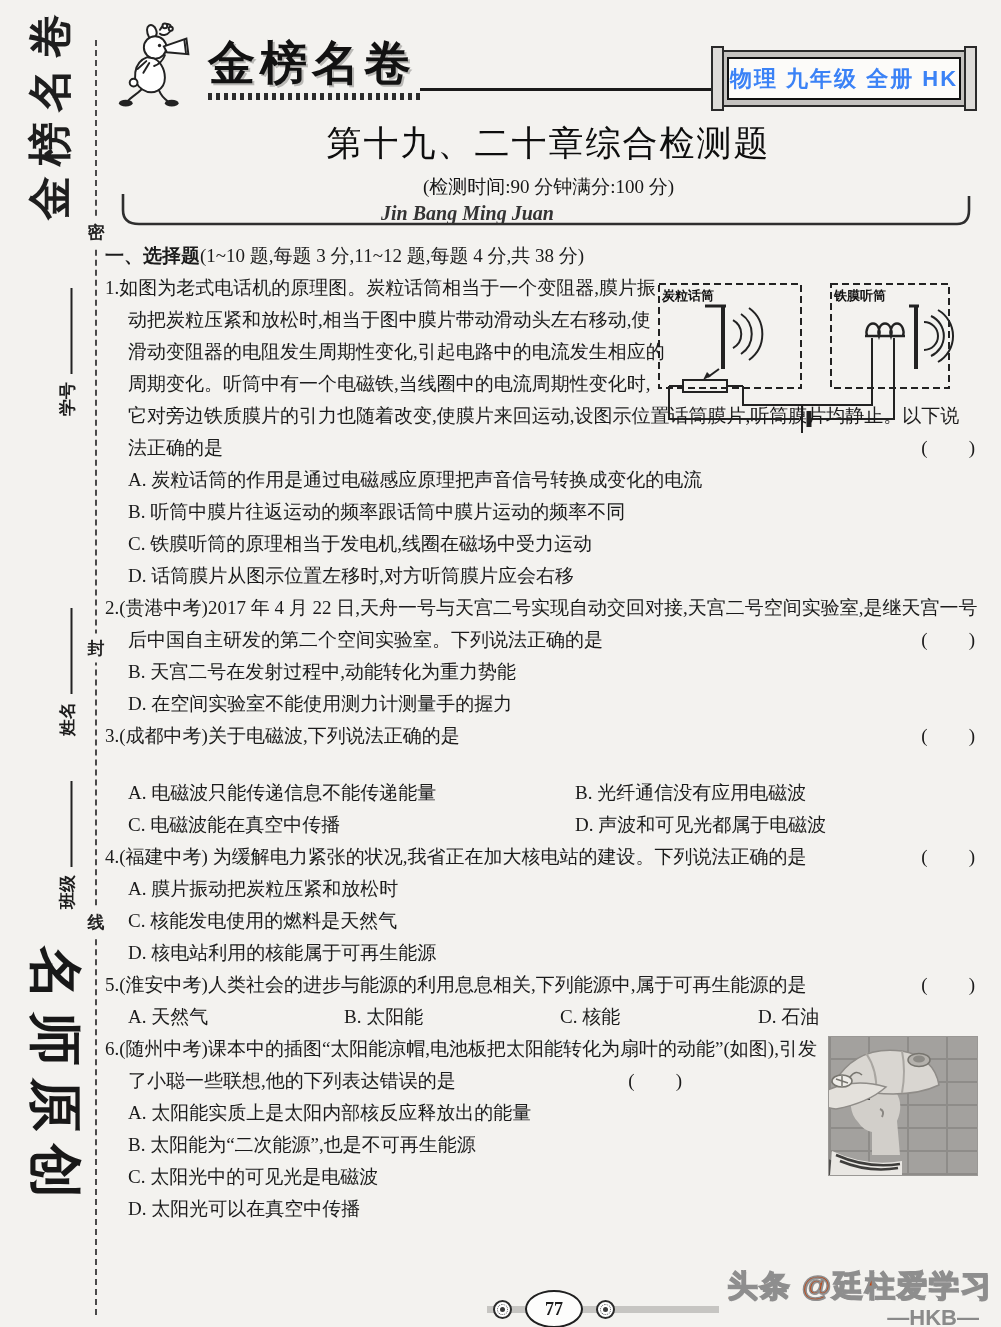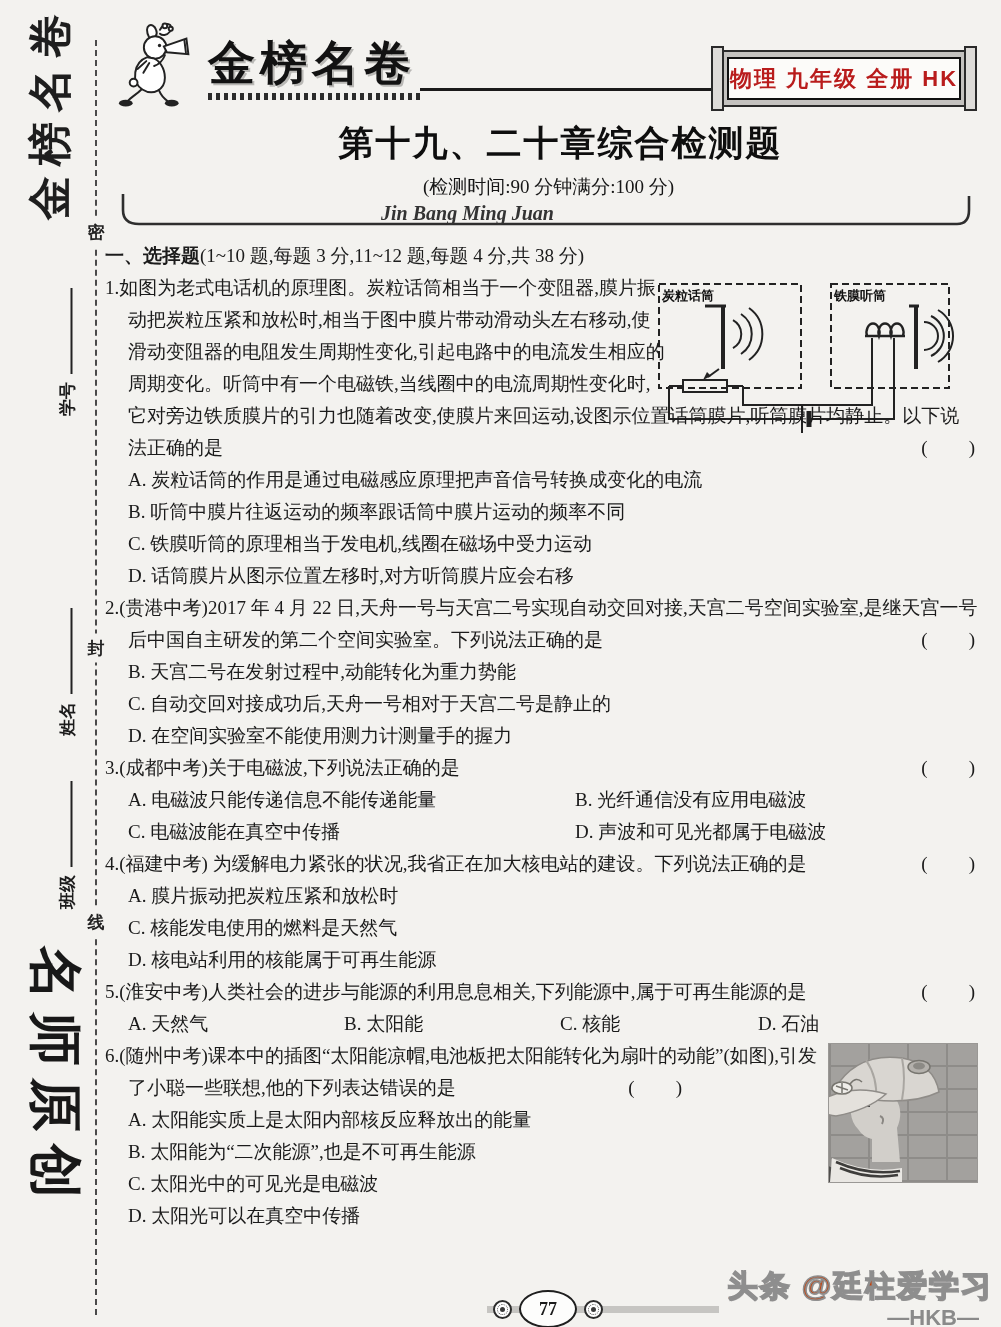--- a/index.html
+++ b/index.html
@@ -34,51 +34,51 @@
     background:repeating-linear-gradient(90deg,#2c2c2c 0 4px,transparent 4px 8px);}
   .head-rule{position:absolute;left:420px;top:88px;width:294px;height:3px;background:#1a1a1a;}
   .badge{position:absolute;left:712px;top:50px;width:264px;height:57px;
     background:#c4c2bf;border:2px solid #2a2a2a;box-sizing:border-box;}
   .badge .cap{position:absolute;top:-6px;bottom:-6px;width:9px;background:#dddbd8;
     border:2px solid #2a2a2a;}
   .cap-l{left:-3px;} .cap-r{right:-3px;}
   .badge .inner{position:absolute;inset:5px 13px;background:#fcfbf9;
     border:2px solid #101010;display:flex;align-items:center;justify-content:center;
     font-family:"Liberation Sans","DejaVu Sans",sans-serif;
-    font-size:22px;font-weight:900;letter-spacing:2px;color:#b91c1c;}
-  .title{position:absolute;left:124px;top:120px;width:873px;text-align:center;
-    font-size:35px;font-weight:700;letter-spacing:2px;color:#0e0e0e;}
+    font-size:22px;font-weight:900;letter-spacing:2px;color:#3b82f6;}
+  .title{position:absolute;left:112px;top:120px;width:873px;text-align:center;
+    font-size:35px;font-weight:400;letter-spacing:2px;color:#0e0e0e;}
   .subtitle{position:absolute;left:112px;top:174px;width:873px;display:flex;
     justify-content:center;font-size:19px;color:#161616;}
   .brk-line{position:absolute;left:110px;top:194px;}
   .slogan{position:absolute;left:0;right:66px;top:202px;text-align:center;
     font-size:20px;font-weight:700;font-style:italic;color:#333;}
   
   .content{position:absolute;left:105px;top:240px;width:873px;
     font-size:19px;line-height:32px;}
   .section-line{font-size:19px;}
   .section-line .hd{font-family:"Liberation Sans","DejaVu Sans",sans-serif;
     font-weight:900;}
   .q{position:relative;padding-left:23px;}
   .stem{position:relative;text-indent:-23px;}
   .ans{position:absolute;right:2px;bottom:0;text-indent:0;letter-spacing:1px;}
   .ans.inset{right:295px;}
   .opt{line-height:32px;}
-  .opts-2col{display:grid;grid-template-columns:447px auto;}
+  .opts-2col{display:grid;grid-template-columns:447px auto;margin-top:25px;}
   .opts-4col{display:grid;grid-template-columns:216px 216px 198px auto;}
   .fig-float{float:right;width:302px;height:126px;margin-left:8px;}
   .photo-float{float:right;width:150px;height:140px;margin-left:10px;margin-top:3px;
     border:1px solid #9a9895;box-sizing:border-box;position:relative;overflow:hidden;
     background-color:#a3a19e;
     background-image:
       repeating-linear-gradient(0deg,#8e8c89 0 2px,transparent 2px 23px),
       repeating-linear-gradient(90deg,#8e8c89 0 2px,transparent 2px 39px);}
   
   .foot-bar{position:absolute;left:487px;top:1306px;width:232px;height:7px;background:#c6c5c2;}
-  .ornament{position:absolute;left:493px;top:1290px;display:flex;align-items:center;gap:7px;}
+  .ornament{position:absolute;left:493px;top:1290px;display:flex;align-items:center;gap:13px;}
   .rosette{width:19px;height:19px;border-radius:50%;border:2px solid #2b2b2b;
     background:#fff;position:relative;box-sizing:border-box;}
   .rosette::before{content:"";position:absolute;inset:2px;border-radius:50%;
     border:1px dotted #555;}
   .rosette::after{content:"";position:absolute;inset:5px;border-radius:50%;background:#3a3a3a;}
   .pagenum-oval{width:54px;height:34px;border:2.5px solid #1f1f1f;border-radius:50%;
     background:#fdfdfc;display:flex;align-items:center;justify-content:center;
     font-size:18px;font-weight:700;}
   .watermark{position:absolute;right:8px;top:1266px;text-align:right;
     font-family:"Liberation Sans","DejaVu Sans",sans-serif;}
@@ -204,21 +204,20 @@
       <div class="opt">C. 铁膜听筒的原理相当于发电机,线圈在磁场中受力运动</div>
       <div class="opt">D. 话筒膜片从图示位置左移时,对方听筒膜片应会右移</div>
     </div>
 
     <div class="q">
       <div class="stem">
         <span class="qnum">2.</span><span>(贵港中考)2017 年 4 月 22 日,天舟一号与天宫二号实现自动交回对接,天宫二号空间实验室,是继天宫一号后中国自主研发的第二个空间实验室。下列说法正确的是</span>
         <span class="ans">(　　)</span>
       </div>
       <div class="opt">B. 天宫二号在发射过程中,动能转化为重力势能</div>
-      <div class="opt">C. 自动交回对接成功后,天舟一号相对于天宫二号是静止的</div>
       <div class="opt">D. 在空间实验室不能使用测力计测量手的握力</div>
     </div>
 
     <div class="q">
       <div class="stem">
         <span class="qnum">3.</span><span>(成都中考)关于电磁波,下列说法正确的是</span>
         <span class="ans">(　　)</span>
       </div>
       <div class="opts-2col">
         <div class="opt">A. 电磁波只能传递信息不能传递能量</div>

